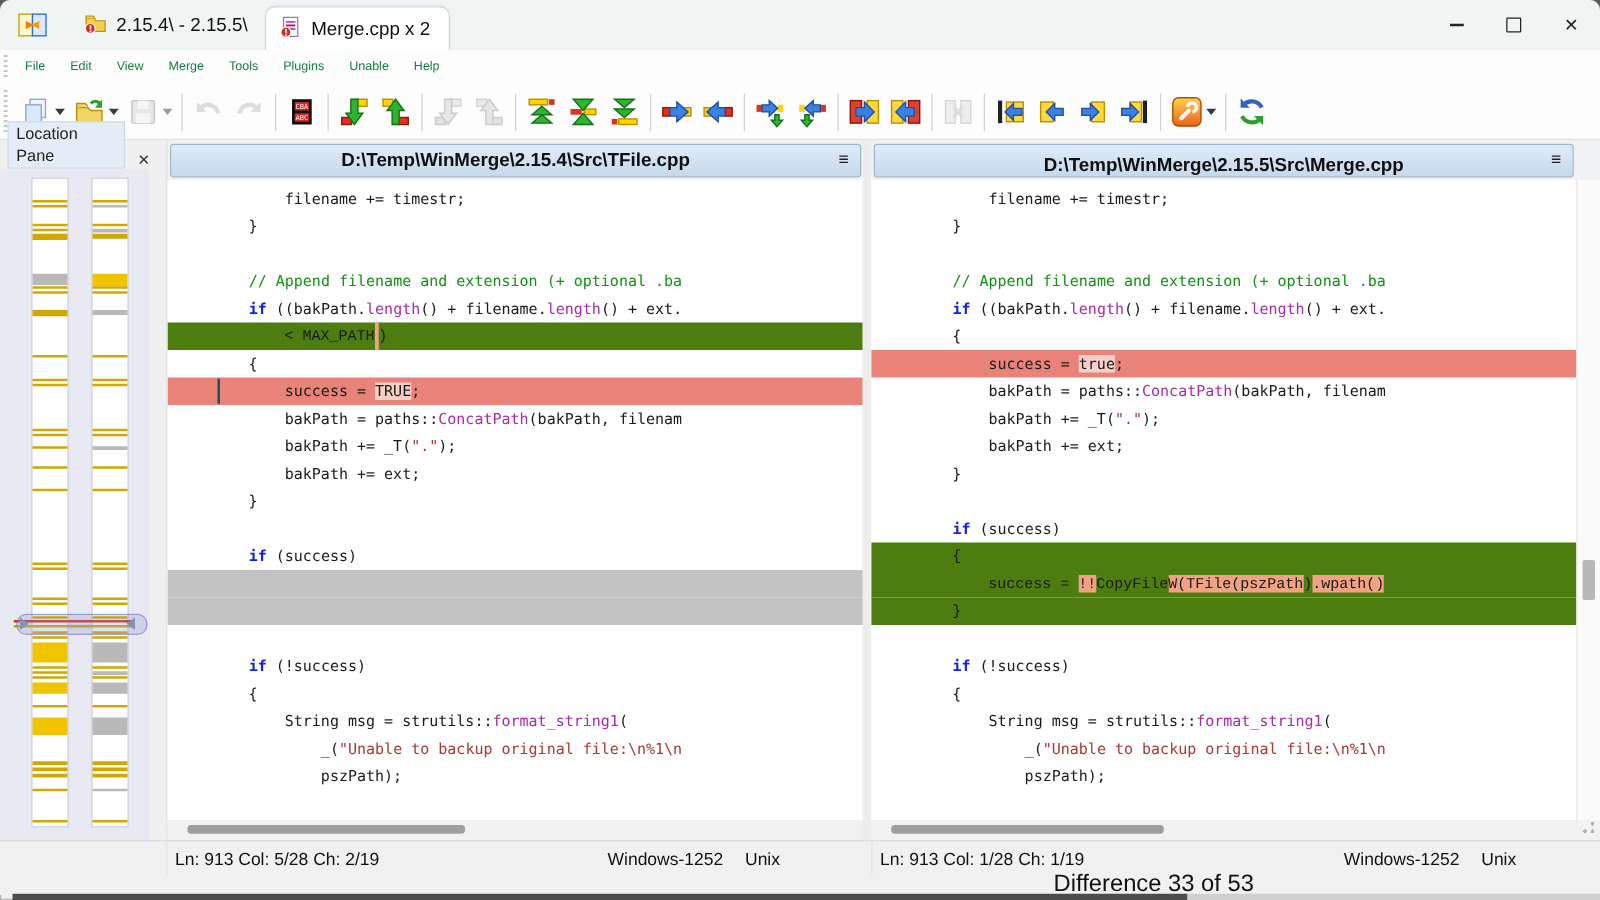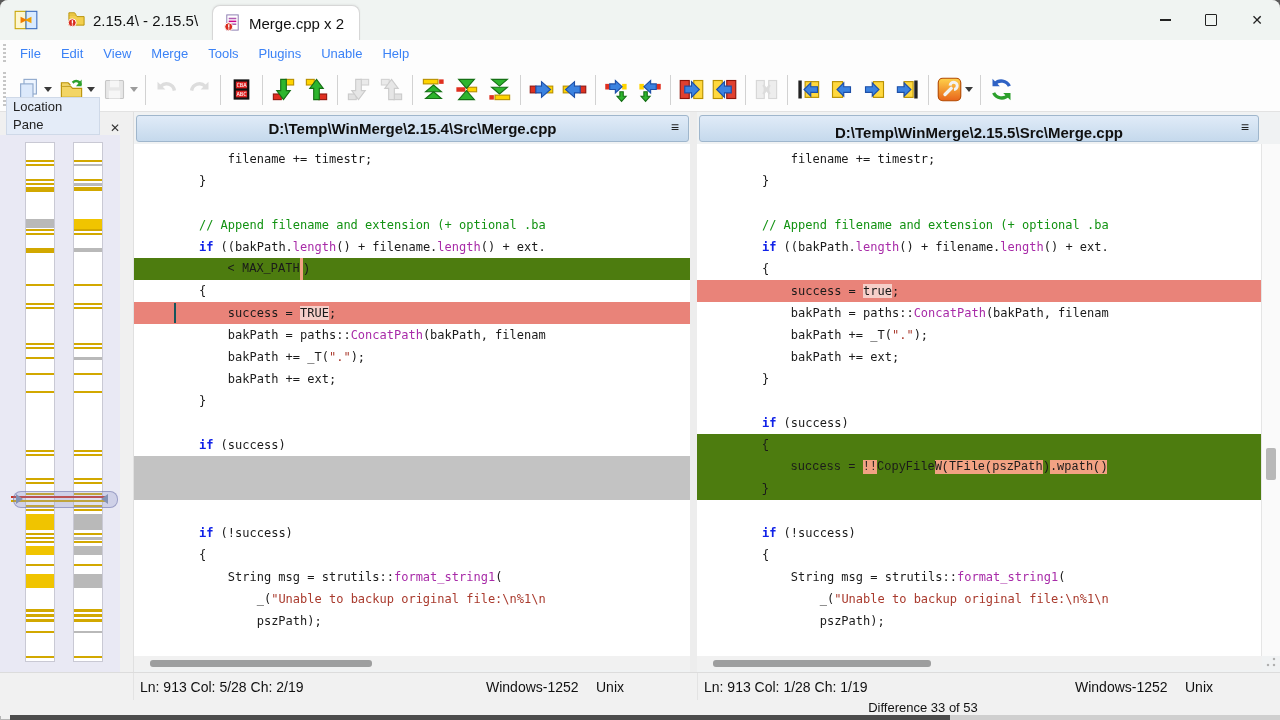--- a/index.html
+++ b/index.html
@@ -12,21 +12,21 @@
   .tab-inactive{margin-left:28px;}
   .tab-active{position:absolute;left:212px;top:5px;width:136px;height:35px;background:#fff;
     border:1px solid #d7d7d7;border-bottom:none;border-radius:8px 8px 0 0;padding-left:10px;box-shadow:0 -1px 2px rgba(0,0,0,.05);}
   .win-controls{margin-left:auto;display:flex;height:40px;}
   .win-btn{width:46px;height:40px;display:flex;align-items:center;justify-content:center;color:#222;}
   .glyph-min{width:11px;height:1.5px;background:#222;}
   .glyph-max{width:10px;height:10px;border:1.2px solid #222;border-radius:1px;}
   .glyph-close{font-size:14px;line-height:1;}
   
   .menubar{position:absolute;left:0;top:40px;right:0;height:28px;background:#fdfdfd;display:flex;align-items:center;padding-left:10px;}
-  .menu-item{padding:0 10px;font-size:13px;color:#3b82f6;line-height:28px;}
+  .menu-item{padding:0 10px;font-size:10px;color:#15803d;line-height:28px;}
   .gripper{position:absolute;left:3px;top:4px;bottom:4px;width:3px;
     background:repeating-linear-gradient(#c6c6c6 0 2px,transparent 2px 4px);}
   
   .toolbar{position:absolute;left:0;top:68px;right:0;height:43px;background:#fdfdfd;border-bottom:1px solid #e2e2e2;
     display:flex;align-items:center;padding-left:12px;}
   .tool-btn{width:33px;height:36px;display:flex;align-items:center;justify-content:center;border-radius:3px;}
   .tool-btn svg{width:27px;height:27px;}
   .tool-btn.w-dd{width:43px;}
   .tool-btn.disabled{filter:grayscale(1) opacity(.5);}
   .dd{width:0;height:0;border-left:4px solid transparent;border-right:4px solid transparent;border-top:5px solid #3a3a3a;margin-left:2px;}
@@ -87,21 +87,21 @@
     background:radial-gradient(circle at 9px 3px,#b0b0b0 1.4px,transparent 1.6px),
                radial-gradient(circle at 9px 9px,#b0b0b0 1.4px,transparent 1.6px),
                radial-gradient(circle at 3px 9px,#b0b0b0 1.4px,transparent 1.6px);}
   
   .statusbar{position:absolute;left:0;right:0;top:672px;height:28px;background:#f1f1f1;border-top:1px solid #dcdcdc;font-size:14px;color:#111;}
   .status-sec{position:absolute;top:0;height:28px;display:flex;align-items:center;}
   .status-left{left:133px;width:557px;border-left:1px solid #e3e3e3;}
   .status-right{left:697px;right:0;border-left:1px solid #e3e3e3;}
   .st-pos{padding-left:6px;flex:1;}
   .st-enc{width:110px;} .st-eol{width:95px;}
-  .status2{position:absolute;left:0;right:0;top:700px;height:16px;background:#f1f1f1;font-size:13px;color:#111;}
+  .status2{position:absolute;left:0;right:0;top:700px;height:16px;background:#f1f1f1;font-size:19px;color:#111;}
   .diff-status{position:absolute;left:923px;top:0;transform:translateX(-50%);line-height:16px;}
   .bottom-dark{position:absolute;left:10px;top:715px;width:940px;height:5px;background:#4c4c4c;}
   .bottom-light{position:absolute;left:950px;top:715px;right:0;height:5px;background:#cfcfcf;}
 </style>
 </head>
 <body>
 
 <div class="window">
 
   <div class="titlebar">
@@ -464,21 +464,21 @@
       <div class="vi-yel"></div>
       <div class="view-ind"></div>
       <div class="tri-r"></div>
       <div class="tri-l"></div>
     </div>
   </div>
   <div class="l-split"></div>
 
   <div class="pane pane-left">
     <div class="pane-header">
-      <span>D:\Temp\WinMerge\2.15.4\Src\Merge.cpp</span>
+      <span>D:\Temp\WinMerge\2.15.4\Src\TFile.cpp</span>
       <span class="burger">≡</span>
     </div>
     <div class="code" id="code-left">
         <div class="code-line"><span>        filename += timestr;</span></div>
         <div class="code-line"><span>    }</span></div>
         <div class="code-line"><span></span></div>
         <div class="code-line"><span>    </span><span class="c-com">// Append filename and extension (+ optional .ba</span></div>
         <div class="code-line"><span>    </span><span class="c-kw">if</span><span> ((bakPath.</span><span class="c-fn">length</span><span>() + filename.</span><span class="c-fn">length</span><span>() + ext.</span></div>
         <div class="code-line row-gold"><span>        &lt; MAX_PATH</span><span class="sliver"></span><span>)</span></div>
         <div class="code-line"><span>    {</span></div>

